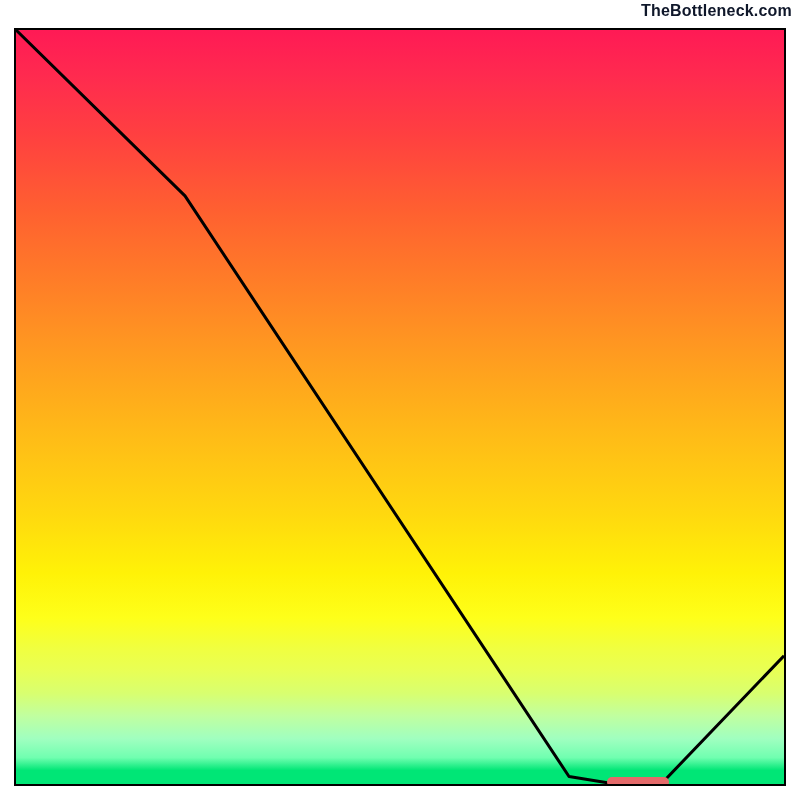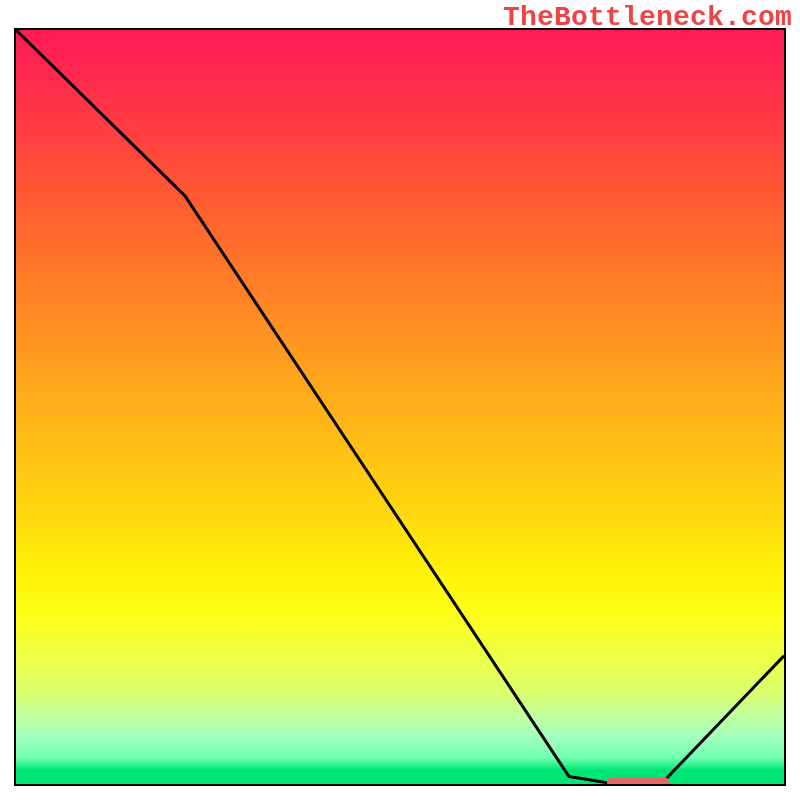--- a/index.html
+++ b/index.html
@@ -13,26 +13,25 @@
   }
   .chart-wrap {
     position: relative;
     width: 800px;
     height: 800px;
   }
   .watermark {
     position: absolute;
     top: 2px;
     right: 8px;
-    font-size: 28px;
+    font-size: 16px;
     font-weight: 600;
-    color: #ef4444;
+    color: #0f172a;
     letter-spacing: 0.2px;
     z-index: 3;
-    font-family: Liberation Mono, monospace;
   }
   .plot-frame {
     position: absolute;
     left: 14px;
     top: 28px;
     width: 772px;
     height: 758px;
     border: 2px solid #000;
     box-sizing: border-box;
     overflow: hidden;

